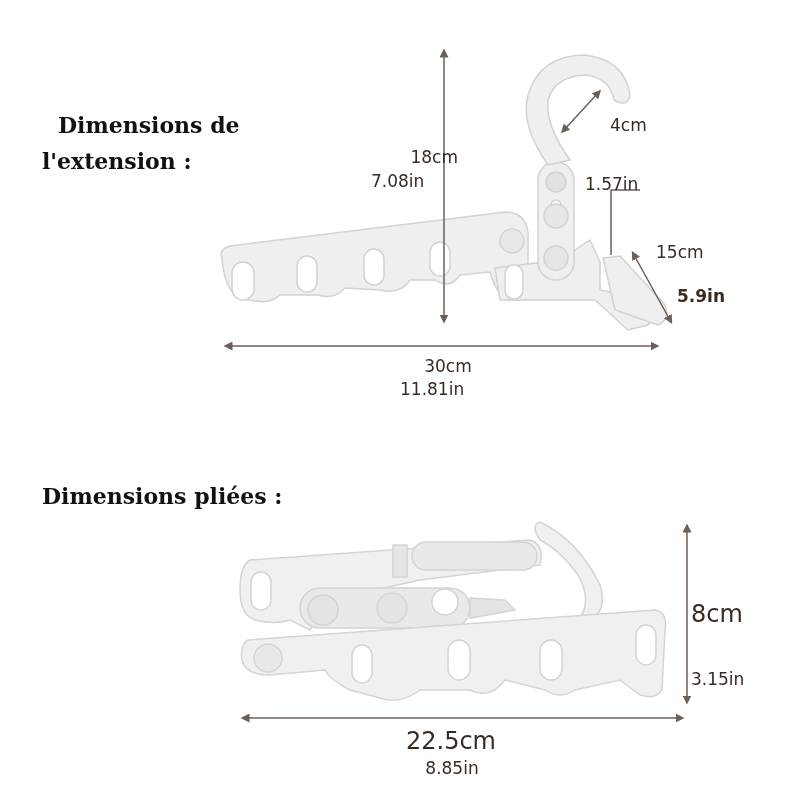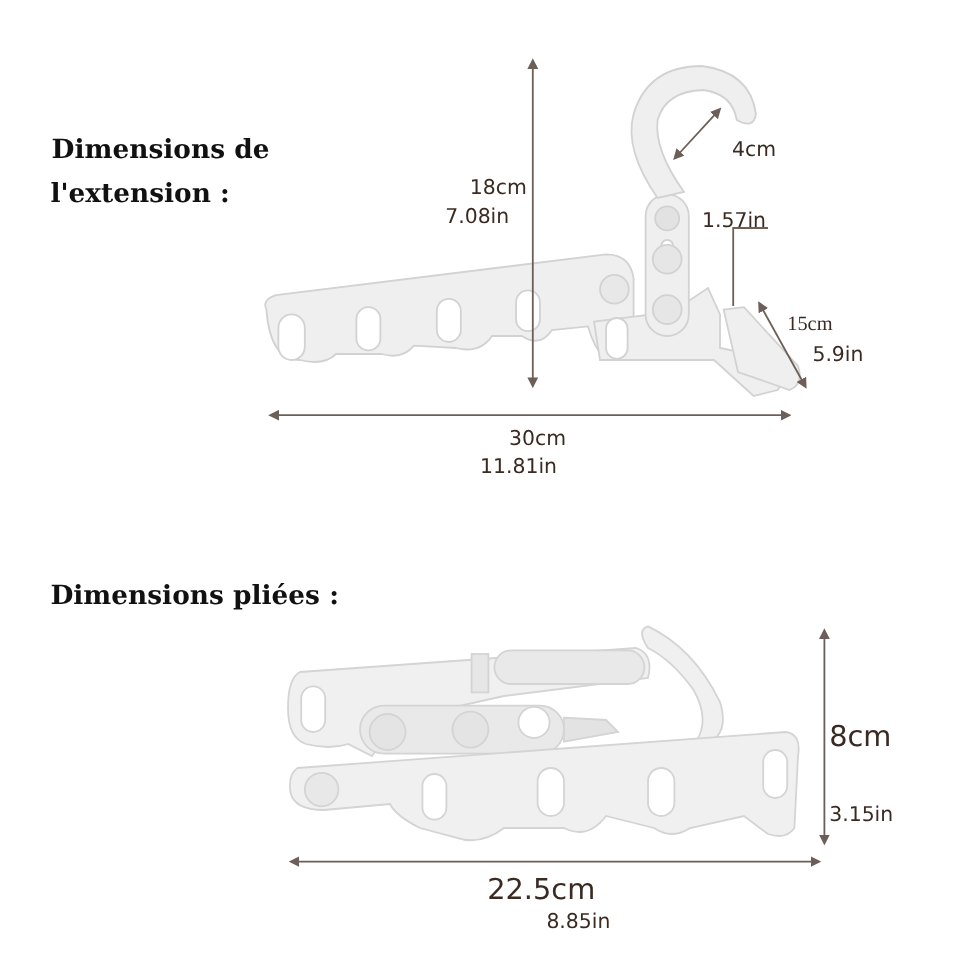--- a/index.html
+++ b/index.html
@@ -76,33 +76,33 @@
     <rect x="448" y="640" width="22" height="40" rx="11" fill="#ffffff"></rect>
     <rect x="540" y="640" width="22" height="40" rx="11" fill="#ffffff"></rect>
     <rect x="636" y="625" width="20" height="40" rx="10" fill="#ffffff"></rect>
   </g>
 
   <line x1="687" y1="528" x2="687" y2="700" stroke="#6b5f58" stroke-width="1.5" marker-start="url(#arr)" marker-end="url(#arr)"></line>
 
   <line x1="245" y1="718" x2="680" y2="718" stroke="#6b5f58" stroke-width="1.5" marker-start="url(#arr)" marker-end="url(#arr)"></line>
 </svg>
 
-<div class="abs heading" style="left:43px; top:108px;">Dimensions de</div>
+<div class="abs heading" style="left:58px; top:108px;">Dimensions de</div>
 <div class="abs heading" style="left:42px; top:144px;">l'extension :</div>
 <div class="abs heading" style="left:42px; top:479px;">Dimensions pliées :</div>
 
-<div class="abs dim" style="left:381px; top:146px; text-align:right; width:58px;">18cm</div>
+<div class="abs dim" style="left:400px; top:146px; text-align:right; width:58px;">18cm</div>
 <div class="abs dim" style="left:371px; top:170px; text-align:left; width:68px;">7.08in</div>
 
 <div class="abs dim" style="left:610px; top:114px;">4cm</div>
 <div class="abs dim" style="left:585px; top:139px;margin-top:34px;">1.57in</div>
 
-<div class="abs dim" style="left:656px; top:259px;font-family:Liberation Serif, serif;">15cm</div>
-<div class="abs dim" style="left:677px; top:285px;">5.9in</div>
+<div class="abs dim" style="left:656px; top:241px;">15cm</div>
+<div class="abs dim" style="left:677px; top:285px;font-weight:bold;">5.9in</div>
 
 <div class="abs dim" style="left:408px; top:355px; width:80px; text-align:center;">30cm</div>
 <div class="abs dim" style="left:400px; top:378px; width:96px; ">11.81in</div>
 
 <div class="abs dim big" style="left:691px; top:602px;">8cm</div>
 <div class="abs dim" style="left:691px; top:668px;">3.15in</div>
 
 <div class="abs dim big" style="left:396px; top:729px; width:110px; text-align:center;">22.5cm</div>
-<div class="abs dim" style="left:437px; top:757px; width:90px; text-align:center;">8.85in</div>
+<div class="abs dim" style="left:407px; top:757px; width:90px; text-align:center;">8.85in</div>
 
 </body></html>

